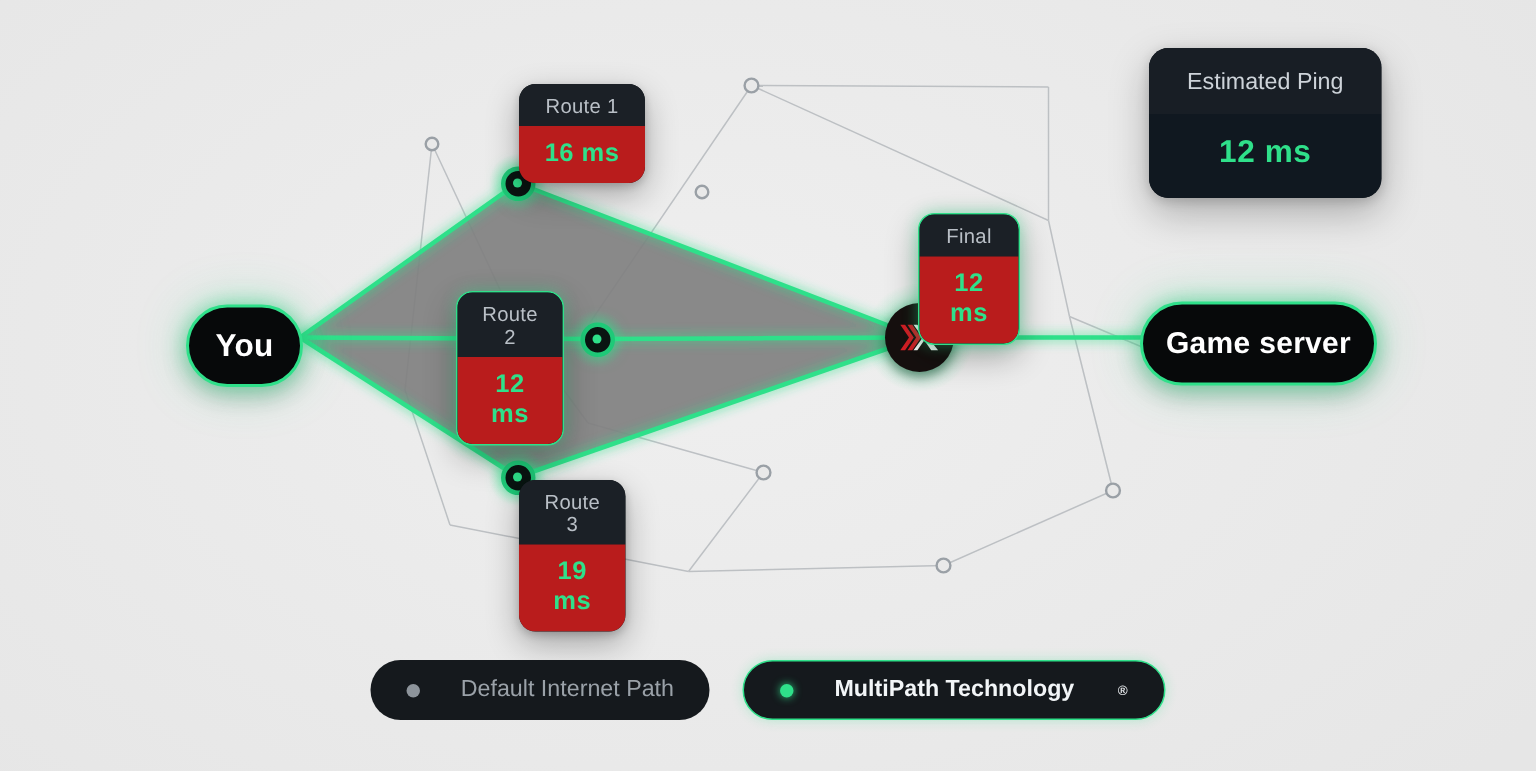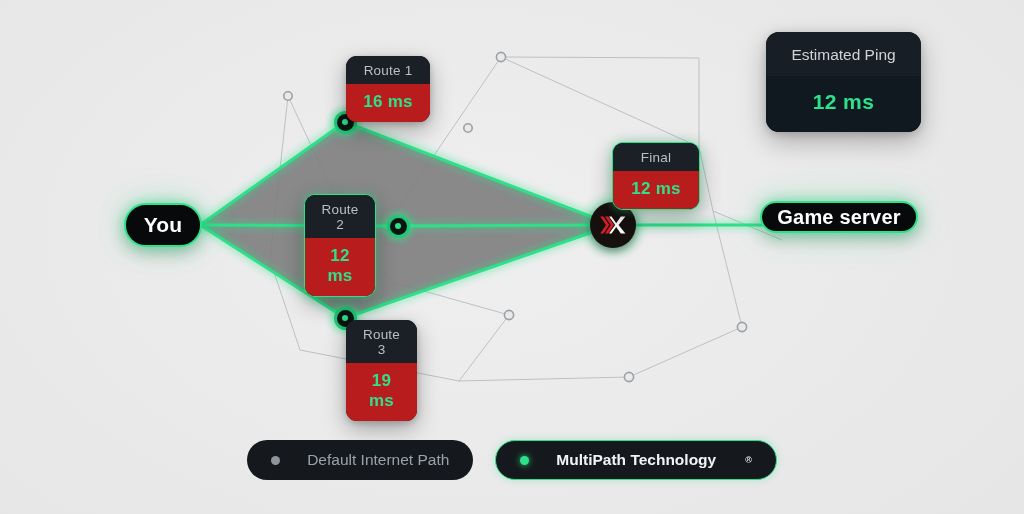--- a/index.html
+++ b/index.html
@@ -27,22 +27,22 @@
     background: #07090a;
     border: 2px solid #2fe08a;
     border-radius: 40px;
     color: #ffffff;
     font-weight: 700;
     letter-spacing: .2px;
     box-shadow: 0 0 14px rgba(47,224,138,.55), 0 0 34px rgba(47,224,138,.28),
                 0 6px 16px rgba(0,0,0,.22);
     white-space: nowrap;
   }
-  #node-you      { left: 124px; top: 203px; width: 78px;  height: 44px; font-size: 21px; }
-  #node-server   { left: 760px; top: 201px; width: 158px; height: 32px; font-size: 20px; }
+  #node-you      { left: 124px; top: 203px; width: 78px;  height: 55px; font-size: 21px; }
+  #node-server   { left: 760px; top: 201px; width: 158px; height: 56px; font-size: 20px; }
 
   
   .card {
     position: absolute;
     border-radius: 11px;
     overflow: hidden;
     background: #151a1f;
     box-shadow: 0 8px 22px rgba(0,0,0,.30), 0 2px 6px rgba(0,0,0,.18);
     text-align: center;
   }
@@ -61,21 +61,21 @@
     background: #b91c1c;
     color: #2fe08a;
     font-size: 17px;
     font-weight: 700;
     padding: 8px 14px 10px;
     letter-spacing: .3px;
   }
   #card-r1 { left: 346px; top: 56px;  width: 84px; }
   #card-r2 { left: 304px; top: 194px; width: 72px; text-align: center; }
   #card-r3 { left: 346px; top: 320px; width: 71px; }
-  #card-final { left: 612px; top: 142px; width: 88px; }
+  #card-final { left: 612px; top: 142px; width: 68px; }
 
   
   #ping-panel {
     position: absolute; left: 766px; top: 32px; width: 155px;
     border-radius: 13px; overflow: hidden;
     background: #141a20;
     box-shadow: 0 10px 26px rgba(0,0,0,.26), 0 2px 8px rgba(0,0,0,.16);
     text-align: center;
   }
   #ping-panel .p-head {

